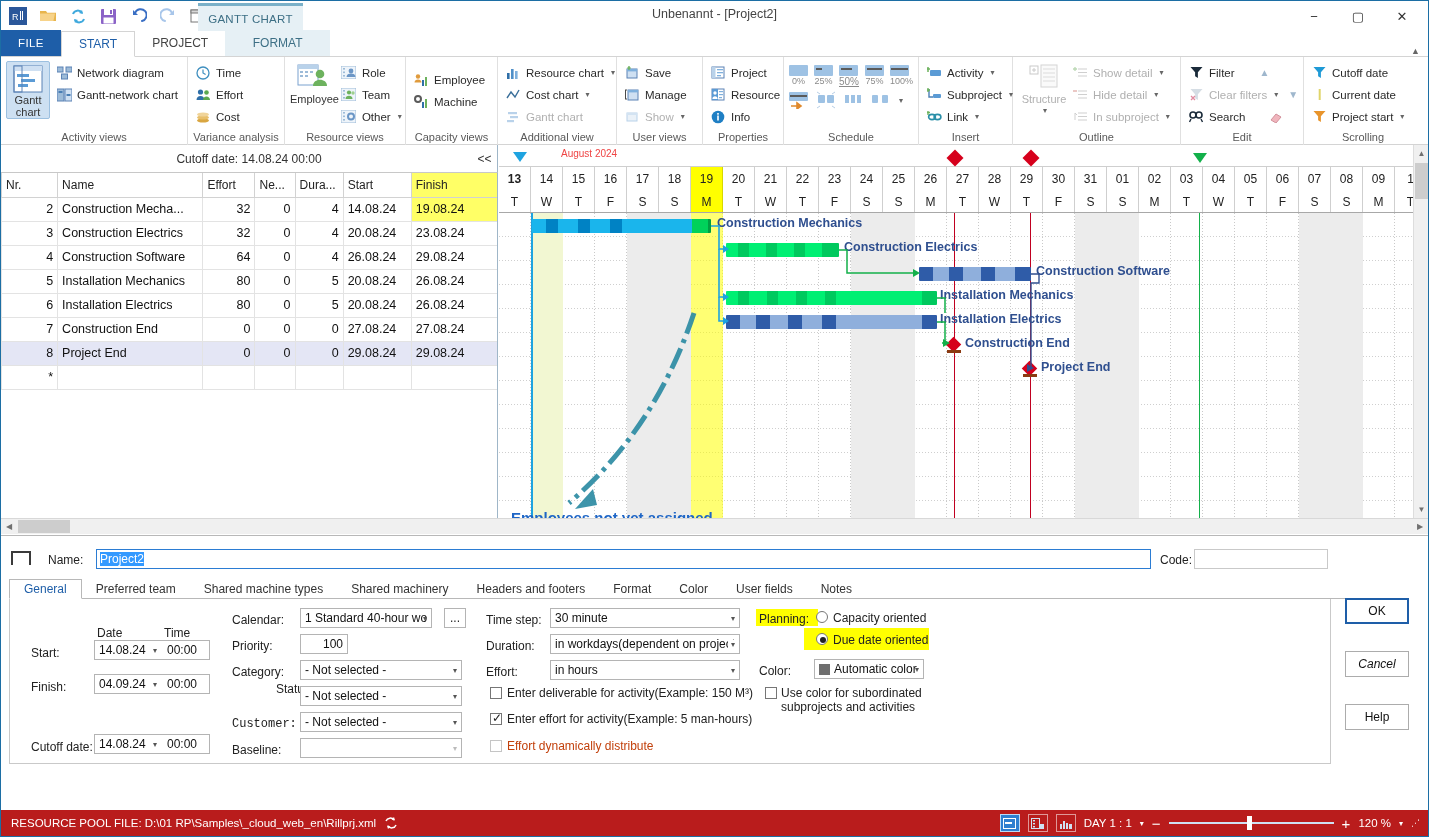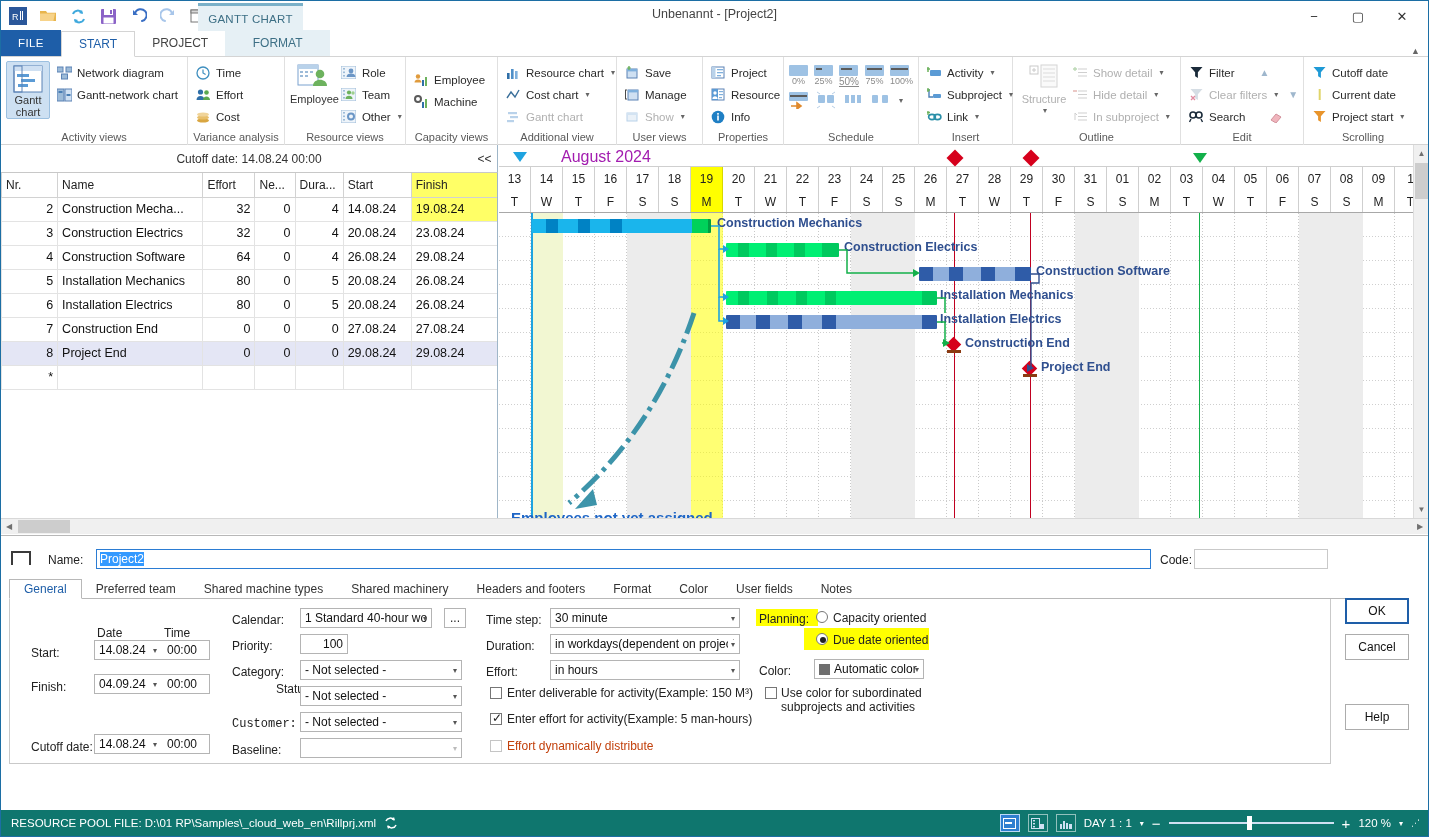--- a/index.html
+++ b/index.html
@@ -75,21 +75,21 @@
                   padding:0 4px; overflow:hidden; white-space:nowrap; }
   td.num, th.num { text-align:right; }
   tr.sel td { background:#e4e6f5; }
   td.hl { background:#ffff66; }
   .c0{width:56px;} .c1{width:145px;} .c2{width:52px;} .c3{width:40px;} .c4{width:48px;} .c5{width:68px;} .c6{width:86px;}
 
   
   .gantt { position:absolute; left:498px; top:144px; width:916px; height:373px; overflow:hidden; background:#fff; }
   .g-month { position:absolute; left:0; top:0; height:22px; width:100%;
              border-bottom:1px solid #cfcfcf; }
-  .g-monthlabel { position:absolute; top:3px; font-size:16px; color:#a21caf; }
+  .g-monthlabel { position:absolute; top:3px; font-size:10px; color:#ef4444; }
   .g-days { position:absolute; left:0; top:22px; height:24px; width:100%; }
   .g-dows { position:absolute; left:0; top:46px; height:22px; width:100%; border-bottom:1px solid #a8a8a8; }
   .dcell { position:absolute; top:0; height:100%; border-right:1px solid #cfcfcf;
            font-size:12px; color:#222; display:flex; align-items:center; justify-content:center; }
   .dcell.hl { background:#ffff00; border-right:1px solid #d8d800; }
   .g-body { position:absolute; left:0; top:68px; right:0; bottom:0; }
   .weekend { position:absolute; top:0; bottom:0; background:#ececec; }
   .gline { position:absolute; top:0; bottom:0; width:1px;
            background:repeating-linear-gradient(to bottom,#c9c9c9 0 1px,transparent 1px 3px); }
   .rowline { position:absolute; left:0; right:0; height:1px;
@@ -142,21 +142,21 @@
   .cb.dis { border-color:#c5c5c5; }
   .rb { position:absolute; width:12px; height:12px; border:1px solid #767676; border-radius:50%; background:#fff; }
   .rb.checked::after { content:""; position:absolute; left:3px; top:3px; width:6px; height:6px;
                        border-radius:50%; background:#222; }
   .hlbg { position:absolute; background:#ffff00; }
   .dlgbtn { position:absolute; width:64px; height:26px; border:1px solid #acacac; background:#fff;
             display:flex; align-items:center; justify-content:center; font-size:12px; color:#111; }
   .dlgbtn.def { border:2px solid #1e5ea8; }
 
   
-  .status { position:absolute; left:0; bottom:0; width:1427px; height:26px; background:#0f766e; color:#fff;
+  .status { position:absolute; left:0; bottom:0; width:1427px; height:26px; background:#b91c1c; color:#fff;
             display:flex; align-items:center; font-size:11.5px; }
   .status .left { position:absolute; left:10px; display:flex; align-items:center; gap:8px; }
   .status .right { position:absolute; right:8px; display:flex; align-items:center; gap:8px; }
   .st-ico { width:20px; height:18px; border:1px solid rgba(255,255,255,.55); display:flex;
             align-items:center; justify-content:center; font-size:10px; }
   .st-ico.act { background:#2f7fd0; border-color:#bcd9f5; }
   .zslider { position:relative; width:165px; height:14px; display:flex; align-items:center; }
   .zslider .track { position:absolute; left:0; right:0; height:2px; background:#cfe0f2; }
   .zslider .thumb { position:absolute; left:78px; width:5px; height:14px; background:#fff; }
 </style>
@@ -895,21 +895,21 @@
 
     <div class="g-month">
       <div class="g-monthlabel" style="left:62px;">August 2024</div>
       <div class="marker-tri-blue" style="left:14px;top:7px;"></div>
       <div class="marker-dia-red" style="left:450px;top:7px;"></div>
       <div class="marker-dia-red" style="left:526px;top:7px;"></div>
       <div class="marker-tri-green" style="left:694px;top:8px;"></div>
     </div>
 
     <div class="g-days" id="dayrow">
-        <div class="dcell" style="left: 0px; width: 32px;">13</div>
+        <div class="dcell" style="left: 0px; width: 32px; font-weight: bold;">13</div>
         <div class="dcell" style="left: 32px; width: 32px;">14</div>
         <div class="dcell" style="left: 64px; width: 32px;">15</div>
         <div class="dcell" style="left: 96px; width: 32px;">16</div>
         <div class="dcell" style="left: 128px; width: 32px;">17</div>
         <div class="dcell" style="left: 160px; width: 32px;">18</div>
         <div class="dcell hl" style="left: 192px; width: 32px;">19</div>
         <div class="dcell" style="left: 224px; width: 32px;">20</div>
         <div class="dcell" style="left: 256px; width: 32px;">21</div>
         <div class="dcell" style="left: 288px; width: 32px;">22</div>
         <div class="dcell" style="left: 320px; width: 32px;">23</div>
@@ -1227,21 +1227,21 @@
     <span class="dd">▾</span>
   </div>
 
   <div class="cb" style="left:764px;top:686px;"></div>
   <div class="lbl" style="left:780px;top:685px;">Use color for subordinated</div>
   <div class="lbl" style="left:780px;top:699px;">subprojects and activities</div>
 
   <div class="dlgbtn def" style="left:1344px;top:597px;">
     <span>OK</span>
   </div>
-  <div class="dlgbtn" style="left:1344px;top:633px;">
+  <div class="dlgbtn" style="left:1344px;top:650px;font-style:italic;">
     <span>Cancel</span>
   </div>
   <div class="dlgbtn" style="left:1344px;top:703px;">
     <span>Help</span>
   </div>
 
   <div class="status">
     <div class="left">
       <span>RESOURCE POOL FILE: D:\01 RP\Samples\_cloud_web_en\Rillprj.xml</span>
       <span>

